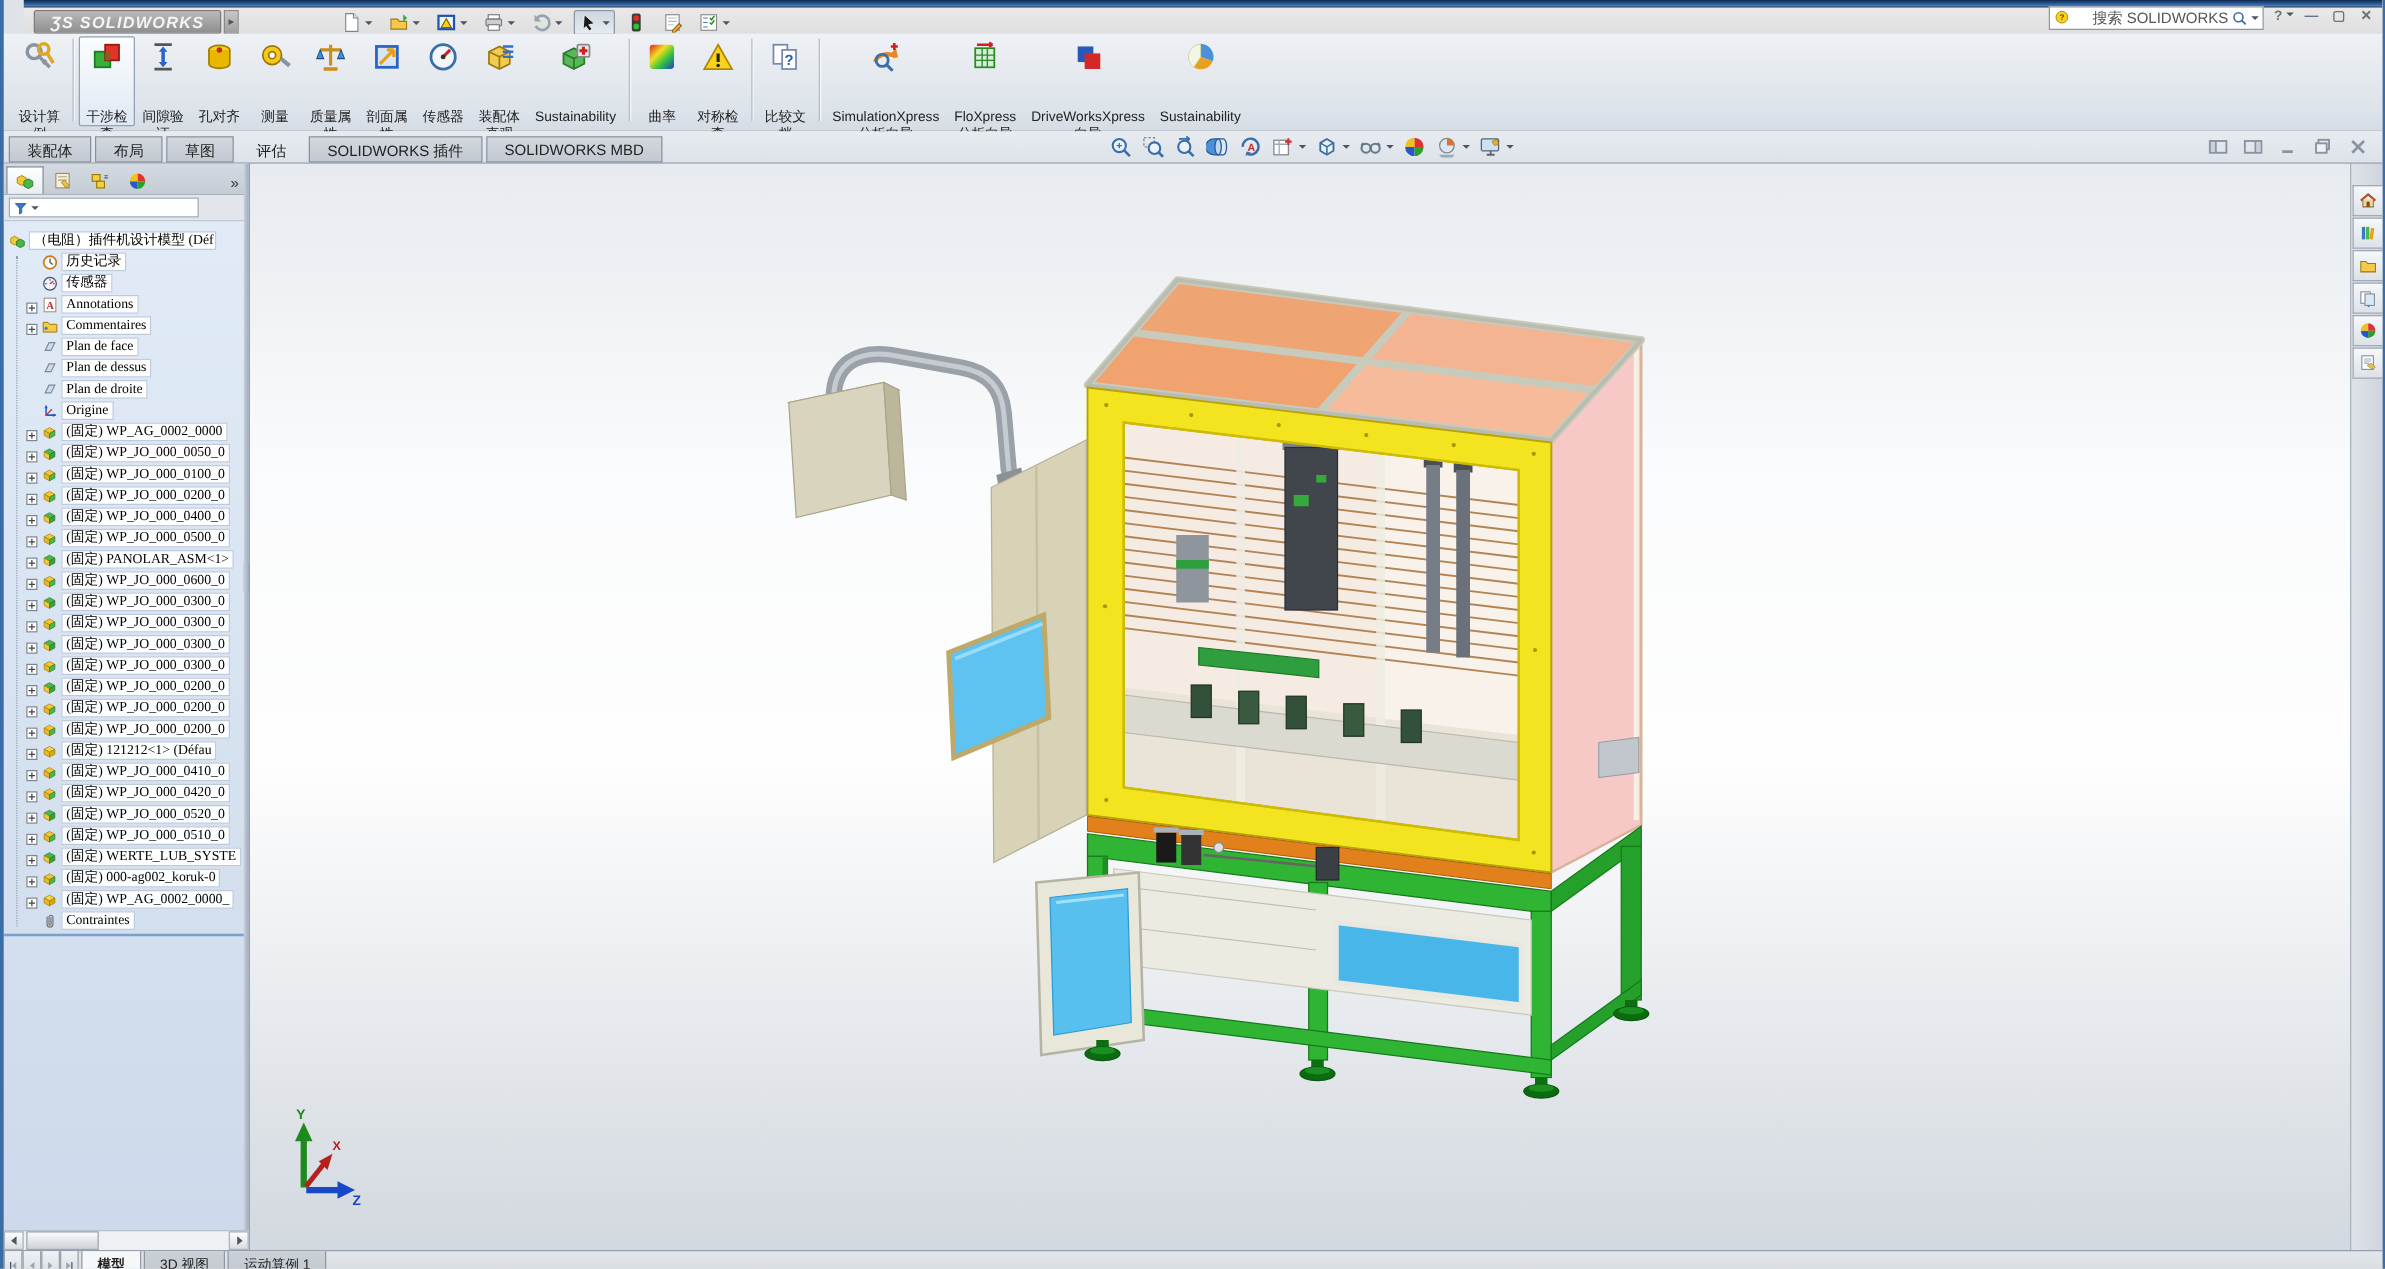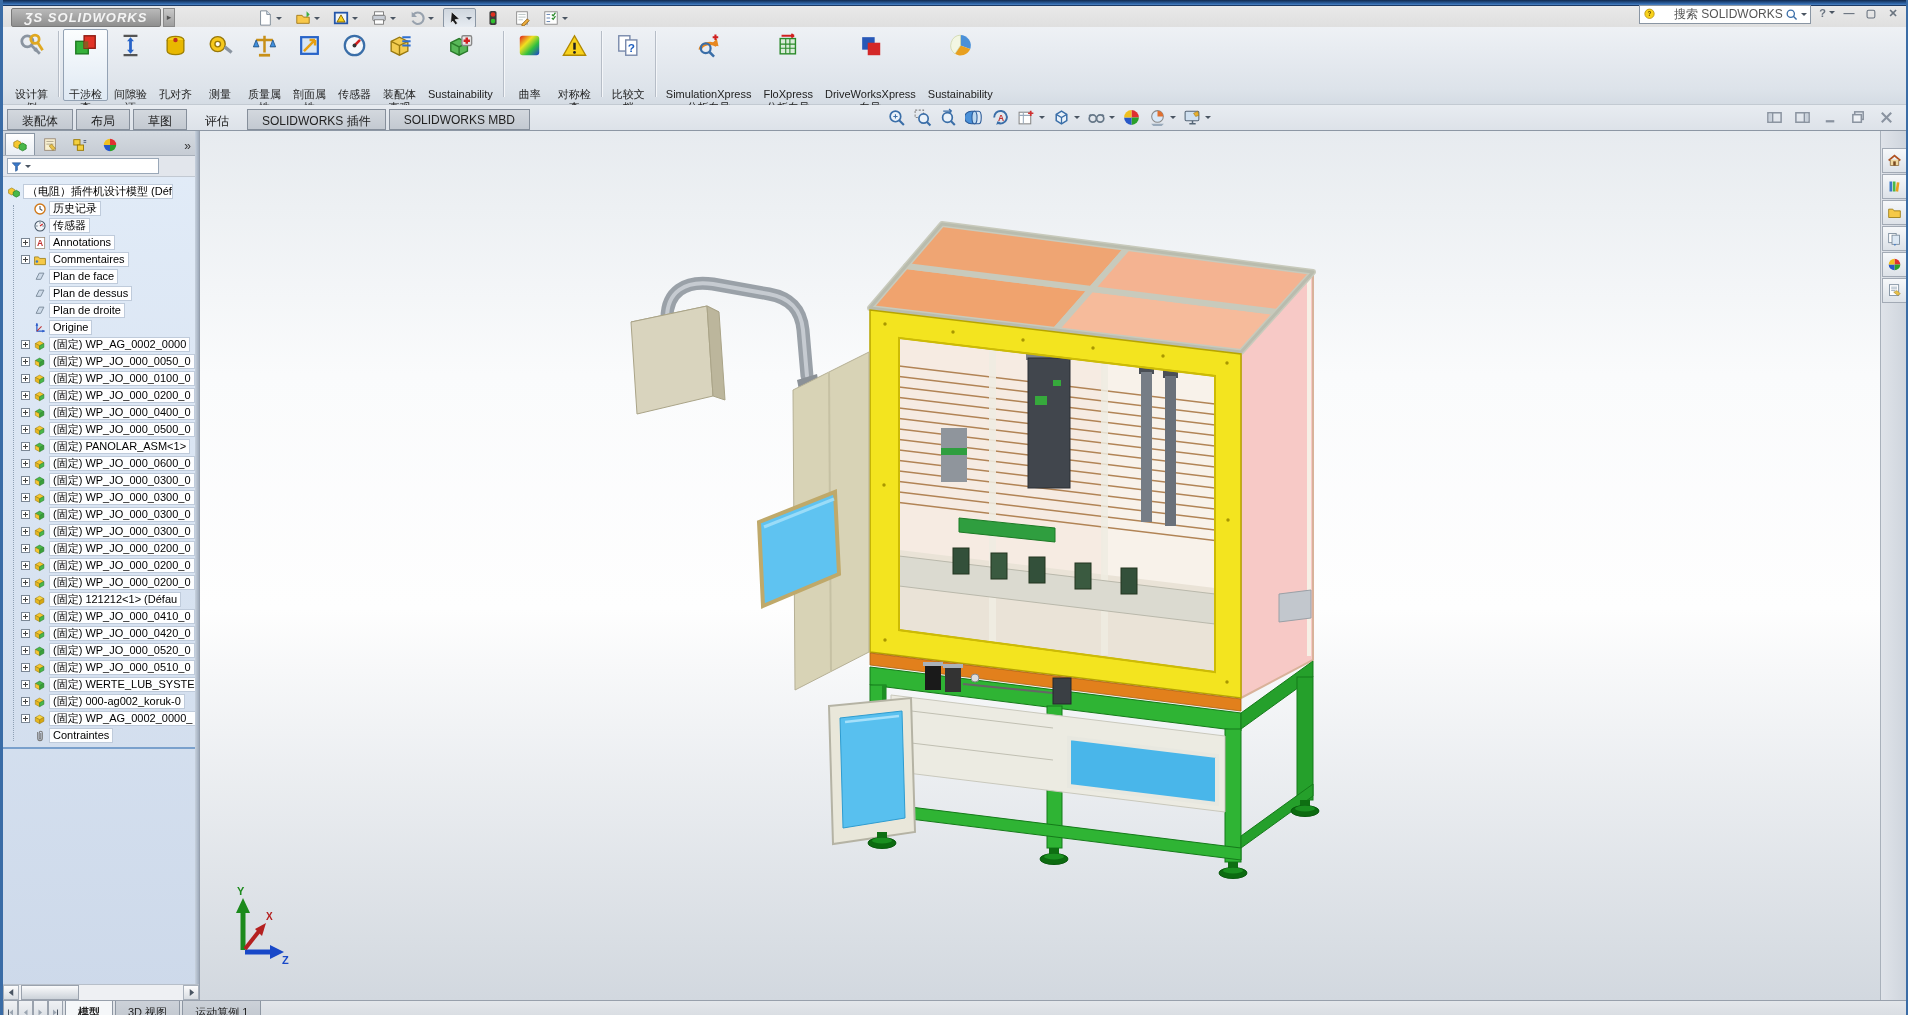--- a/index.html
+++ b/index.html
@@ -4,21 +4,21 @@
 <style>
   * { margin:0; padding:0; box-sizing:border-box; }
   html,body { width:1908px; height:1015px; overflow:hidden; }
   body { font-family:"Liberation Sans", sans-serif; background:#dfe2e8; position:relative;
          border-left:3px solid #3a6ca6; border-right:2px solid #3a6ca6; }
   .icn { display:inline-block; }
   .icn svg { width:100%; height:100%; display:block; }
   .caret { width:0; height:0; border:3px solid transparent; border-top-color:#4a5562; margin-left:3px; margin-top:3px; display:inline-block; }
 
   
-  #titlebar { position:absolute; left:0; top:0; right:0; height:27px; background:linear-gradient(#ececec,#dfdfdf); }
+  #titlebar { position:absolute; left:16px; top:0; right:0; height:27px; background:linear-gradient(#ececec,#dfdfdf); }
   #topstrip { position:absolute; left:0; top:0; right:0; height:6px;
               background:linear-gradient(#10294e,#2f64a5 70%,#4f85c4); border-bottom:1px solid #1b3a66; }
   #logo { position:absolute; left:8px; top:8px; width:150px; height:19px;
           background:linear-gradient(#b9b9b9,#8f8f8f); border:1px solid #7a7a7a; border-radius:2px;
           color:#f4f4f4; font-style:italic; font-weight:bold; font-size:13px; line-height:17px; text-align:center;
           letter-spacing:1px; }
   #logo-tab { position:absolute; left:160px; top:8px; width:12px; height:19px; background:linear-gradient(#c8c8c8,#9f9f9f);
               border:1px solid #8a8a8a; color:#555; font-size:9px; line-height:17px; text-align:center; }
   #qa { position:absolute; left:250px; top:8px; display:flex; align-items:center; }
   .qa-btn { display:flex; align-items:center; padding:1px 3px; margin-right:5px; border:1px solid transparent; border-radius:2px; height:20px; }
@@ -66,21 +66,21 @@
   #ptabs { height:25px; background:linear-gradient(#d4dae1,#c6ccd4); border-bottom:1px solid #a8b0ba; display:flex; align-items:flex-end; padding:2px 2px 0; }
   .ptab { width:30px; height:22px; display:flex; align-items:center; justify-content:center;
           border:1px solid transparent; border-bottom:none; }
   .ptab.active { background:linear-gradient(#ffffff,#e8edf3); border-color:#8a96a4; }
   .ptab .icn { width:16px; height:16px; }
   #ptab-more { margin-left:auto; font-size:12px; color:#333; padding:0 6px 2px; }
   #filterrow { height:21px; background:#e2e6ec; border-bottom:1px solid #c2c9d2; display:flex; align-items:center; padding:2px 4px; }
   #filterbox { width:152px; height:16px; background:#fff; border:1px solid #9aa8b8; display:flex; align-items:center; padding:0 3px; }
   #filterbox .icn { width:11px; height:11px; }
   #tree { position:absolute; left:0; top:47px; right:1px; bottom:16px; overflow:hidden; padding-top:5px; }
-  .trow { display:flex; align-items:center; height:17px; padding-left:18px; position:relative; }
+  .trow { display:flex; align-items:flex-end; height:17px; padding-left:18px; position:relative;font-family:Liberation Serif, serif; }
   .trow.root { padding-left:4px; }
   .exp { width:9px; height:9px; border:1px solid #7a8694; background:#fff; flex:none; margin-right:3px; position:relative; }
   .exp::before { content:''; position:absolute; left:1px; right:1px; top:3px; height:1px; background:#444; }
   .exp::after  { content:''; position:absolute; top:1px; bottom:1px; left:3px; width:1px; background:#444; }
   .noexp { width:12px; flex:none; }
   .trow .icn { width:14px; height:14px; flex:none; margin-right:2px; }
   .trow .lab { font-size:11px; line-height:13px; color:#000; background:rgba(255,255,255,.95);
                border:1px solid rgba(175,190,210,.8); padding:0 3px; white-space:nowrap; overflow:hidden; max-width:150px; }
   #tree-divider { height:2px; background:#7aa0cc; margin-top:3px; }
   #vdots { position:absolute; left:10px; top:27px; width:1px; border-left:1px dotted #8fa0b4; }

